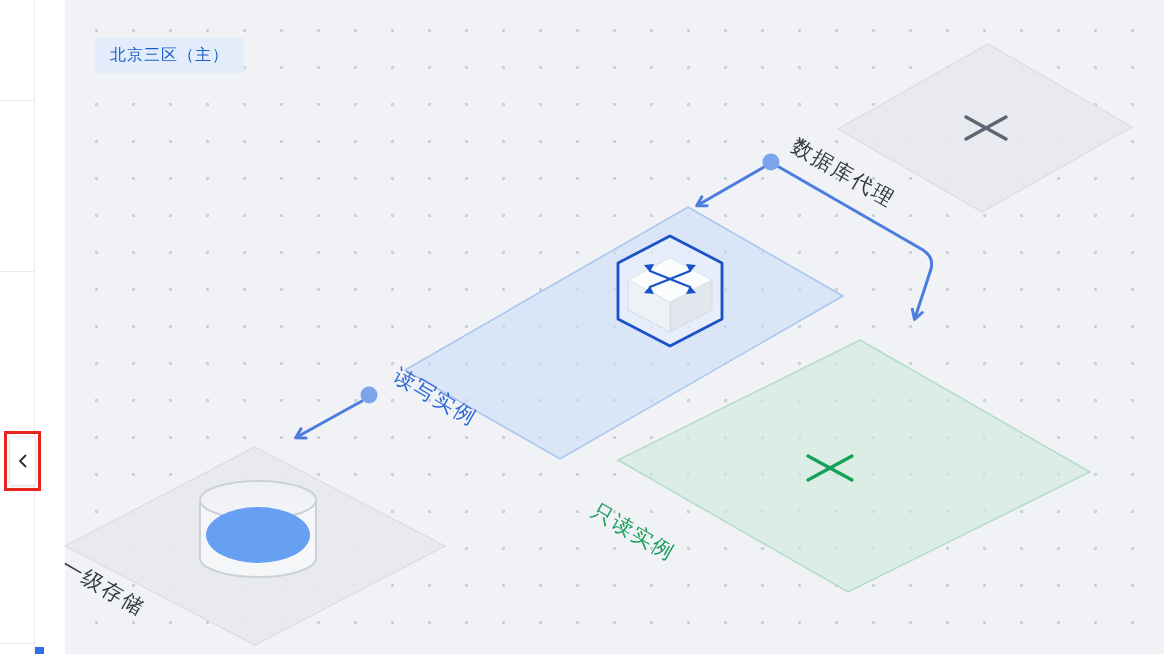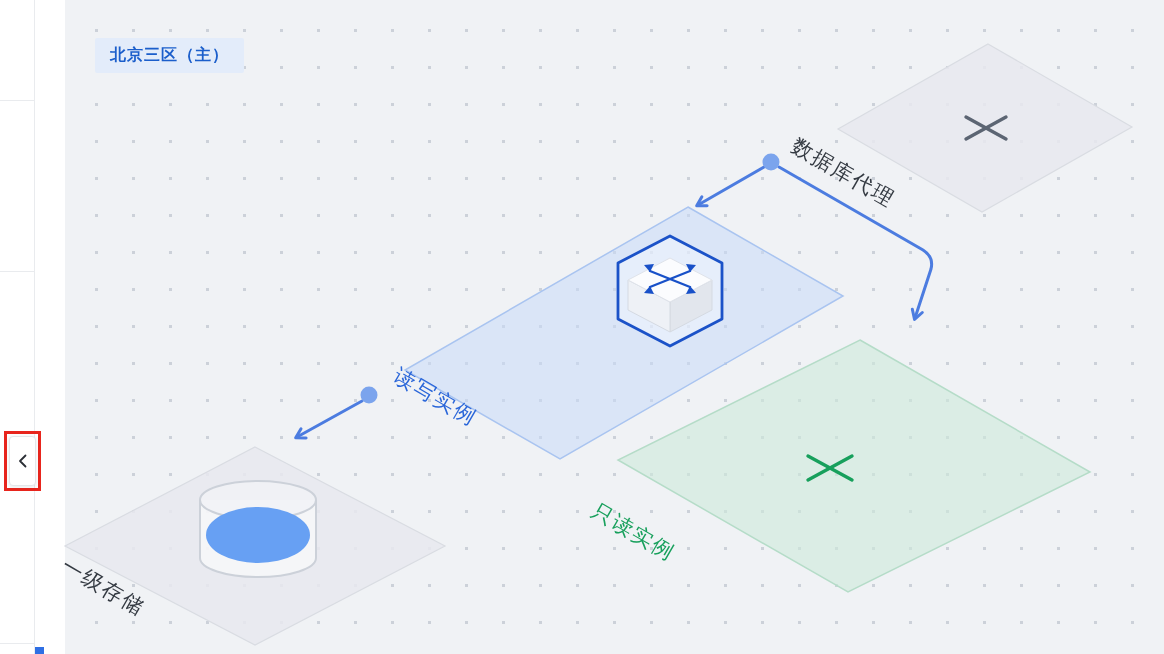--- a/index.html
+++ b/index.html
@@ -11,21 +11,21 @@
     position:absolute; left:65px; top:0; width:1099px; height:654px;
     background-color:#f0f2f5;
     background-image:radial-gradient(circle, #ccd1d9 1.5px, transparent 1.7px);
     background-size:37px 37px; background-position:13px 12px;
   }
   .diagram { position:absolute; left:0; top:0; }
 
   .zone-label {
     position:absolute; left:95px; top:38px;
     background:#e3ecfa; color:#1b5ecb;
-    font-size:16px; font-weight:700; letter-spacing:1px;
+    font-size:16px; font-weight:400; letter-spacing:1px;
     padding:7px 15px; border-radius:2px;
   }
 
   .left-rail { position:absolute; left:0; top:0; width:35px; height:654px; background:#ffffff; border-right:1px solid #e9ebee; }
   .rail-divider { position:absolute; left:0; width:35px; height:1px; background:#e9ebee; }
   .rail-divider.d1 { top:100px; }
   .rail-divider.d2 { top:271px; }
   .rail-divider.d3 { top:643px; }
   .blue-sliver { position:absolute; left:35px; top:647px; width:9px; height:7px; background:#2f6fe4; }
 

